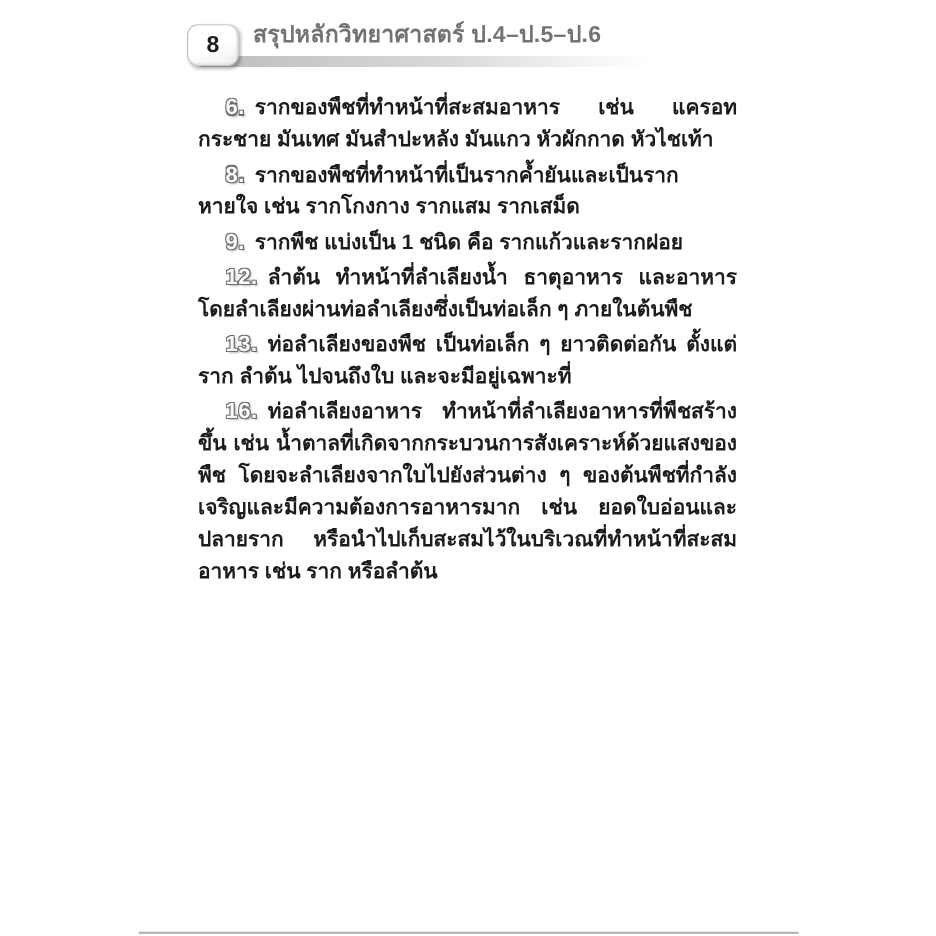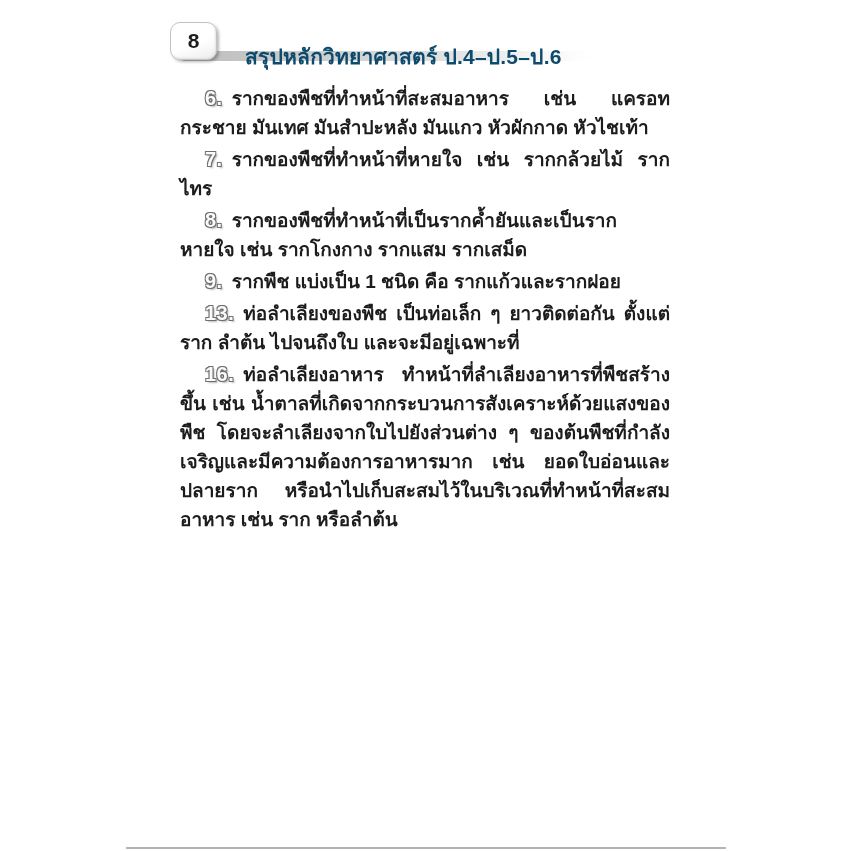--- a/index.html
+++ b/index.html
@@ -38,28 +38,27 @@
     display: flex;
     align-items: center;
     justify-content: center;
     font-size: 21px;
     font-weight: 700;
     color: #1e1e1e;
   }
   .header-title {
     position: absolute;
     left: 230px;
-    top: 40px;
+    top: 14px;
     z-index: 2;
     font-size: 21px;
     font-weight: 700;
-    color: #0c4a6e;
+    color: #737373;
     letter-spacing: 0.2px;
     white-space: nowrap;
-    margin-left: 15px;
   }
 
   
   .content {
     position: absolute;
     left: 180px;
     top: 84px;
     width: 490px;
     z-index: 1;
   }
@@ -102,28 +101,28 @@
 
 <div class="header-bar"></div>
 <div class="header-badge">
   <span>8</span>
 </div>
 <div class="header-title">สรุปหลักวิทยาศาสตร์ ป.4–ป.5–ป.6</div>
 
 <div class="content" id="content">
   <p class="item"><span class="item-number">6.</span><span class="item-lead">รากของพืชที่ทำหน้าที่สะสมอาหาร</span><span class="item-rest"> เช่น แครอท กระชาย มันเทศ มันสำปะหลัง มันแกว หัวผักกาด หัวไชเท้า</span></p>
 
-  <p class="item"><span class="item-number">7.</span><span class="item-lead">รากของพืชที่ทำหน้าที่หายใจ</span><span class="item-rest"> เช่น รากกล้วยไม้ รากไทร</span></p>
 
   <p class="item"><span class="item-number">8.</span><span class="item-lead">รากของพืชที่ทำหน้าที่เป็นรากค้ำยันและเป็นรากหายใจ</span><span class="item-rest"> เช่น รากโกงกาง รากแสม รากเสม็ด</span></p>
 
   <p class="item"><span class="item-number">9.</span><span class="item-lead">รากพืช</span><span class="item-rest"> แบ่งเป็น 1 ชนิด คือ รากแก้วและรากฝอย</span></p>
 
 
 
+  <p class="item"><span class="item-number">12.</span><span class="item-lead">ลำต้น</span><span class="item-rest"> ทำหน้าที่ลำเลียงน้ำ ธาตุอาหาร และอาหาร โดยลำเลียงผ่านท่อลำเลียงซึ่งเป็นท่อเล็ก ๆ ภายในต้นพืช</span></p>
 
   <p class="item"><span class="item-number">13.</span><span class="item-lead">ท่อลำเลียงของพืช</span><span class="item-rest"> เป็นท่อเล็ก ๆ ยาวติดต่อกัน ตั้งแต่ราก ลำต้น ไปจนถึงใบ และจะมีอยู่เฉพาะที่</span></p>
 
 
 
   <p class="item"><span class="item-number">16.</span><span class="item-lead">ท่อลำเลียงอาหาร</span><span class="item-rest"> ทำหน้าที่ลำเลียงอาหารที่พืชสร้างขึ้น เช่น น้ำตาลที่เกิดจากกระบวนการสังเคราะห์ด้วยแสงของพืช โดยจะลำเลียงจากใบไปยังส่วนต่าง ๆ ของต้นพืชที่กำลังเจริญและมีความต้องการอาหารมาก เช่น ยอดใบอ่อนและปลายราก หรือนำไปเก็บสะสมไว้ในบริเวณที่ทำหน้าที่สะสมอาหาร เช่น ราก หรือลำต้น</span></p>
 </div>
 
 <div class="footer-divider"></div>
 

